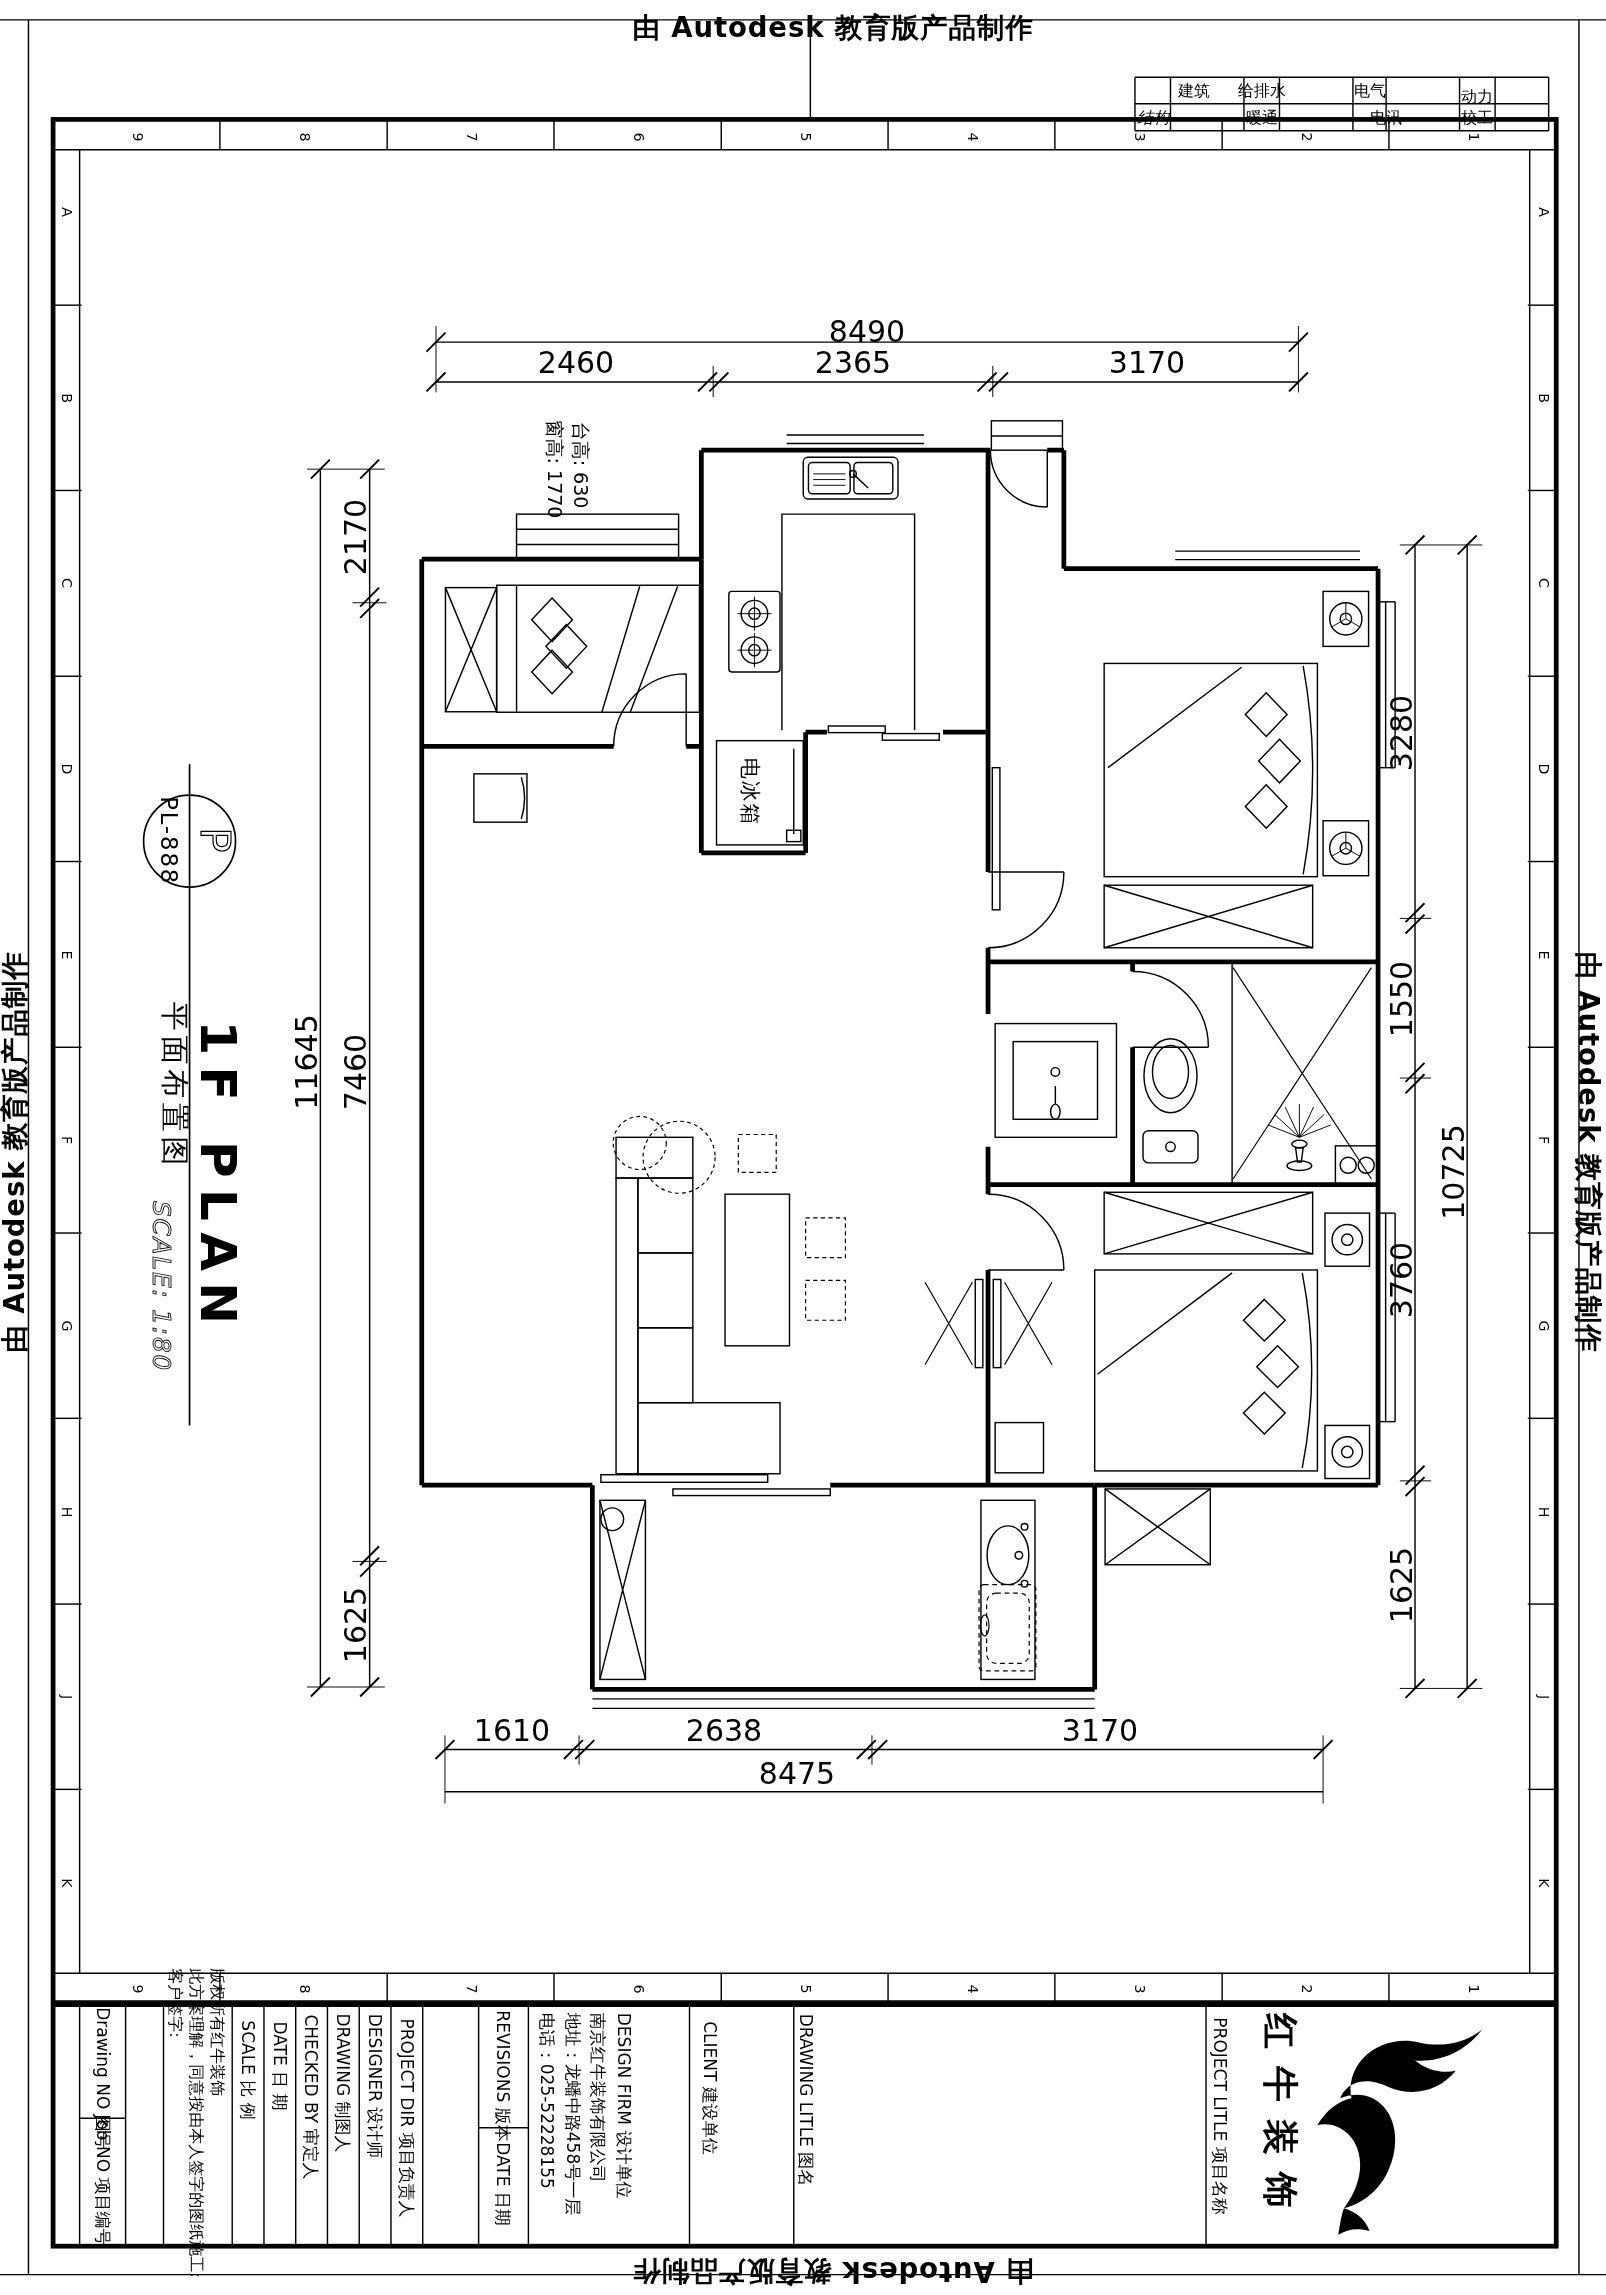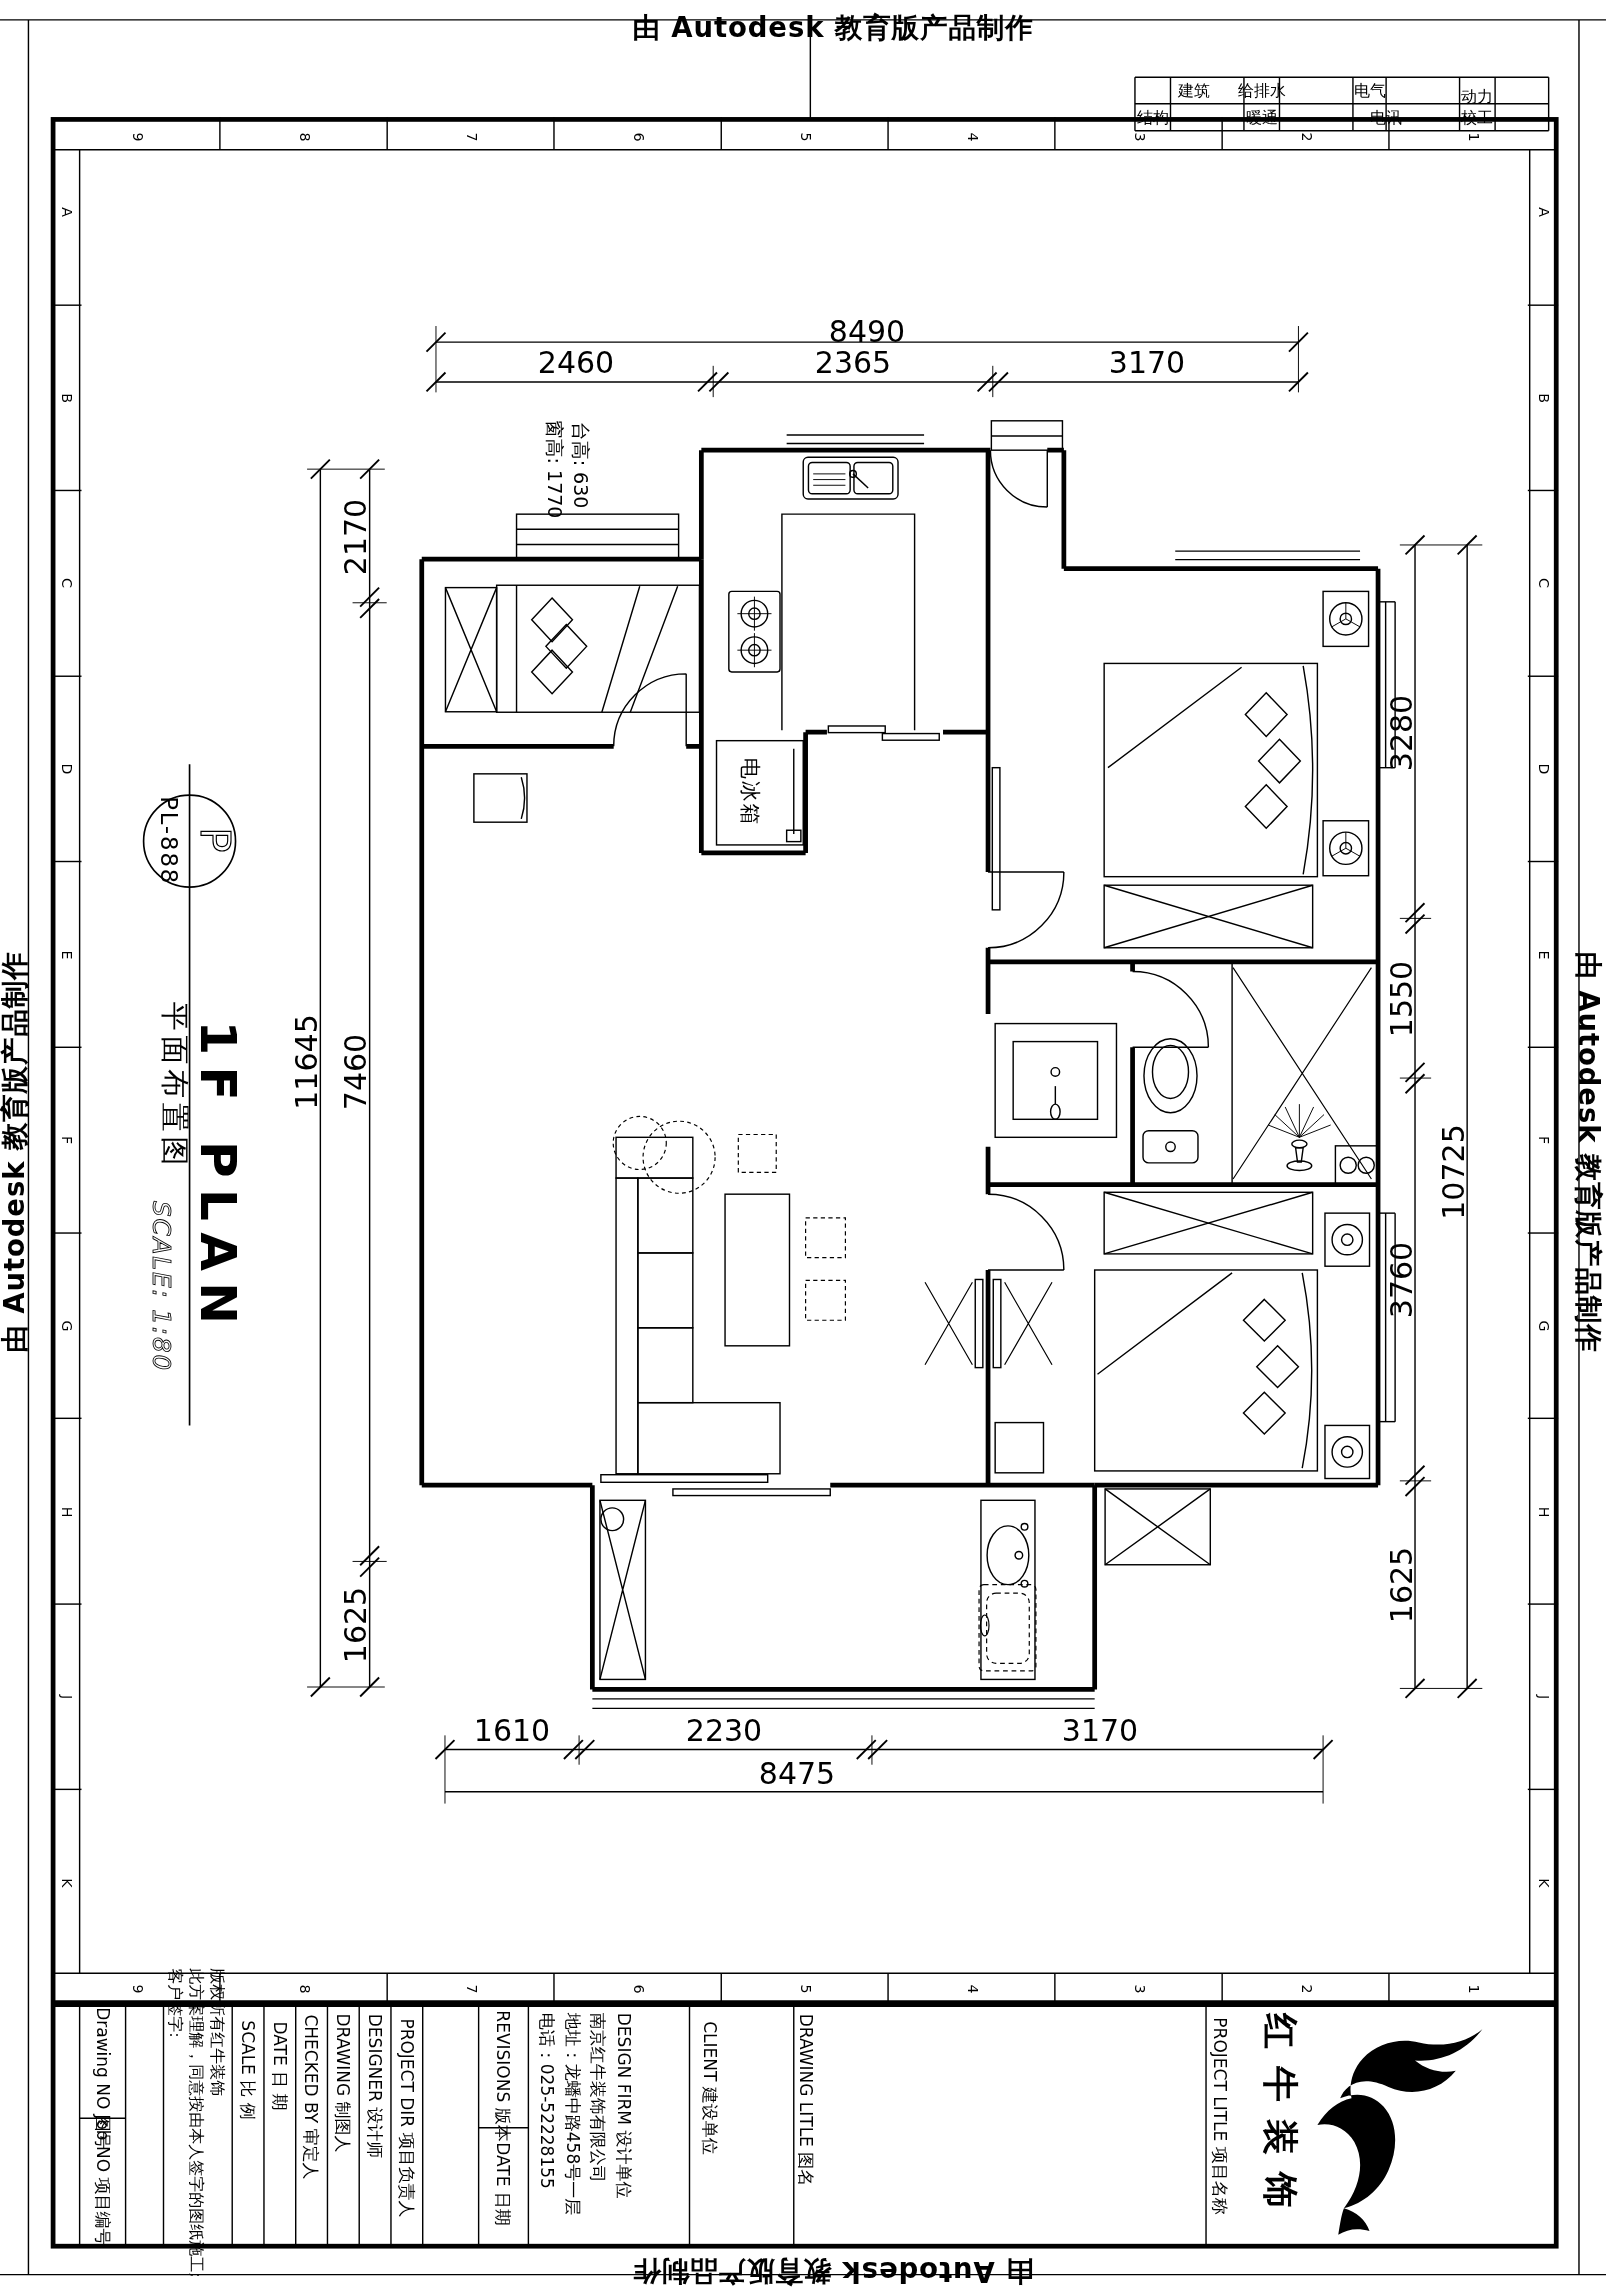--- a/index.html
+++ b/index.html
@@ -352,36 +352,36 @@
 
 <div class="lb stamp" style="left:833px;top:27px;">由 Autodesk 教育版产品制作</div>
 <div class="lb stamp r180" style="left:833px;top:2272px;">由 Autodesk 教育版产品制作</div>
 <div class="lb stamp r270" style="left:14.2px;top:1152px;">由 Autodesk 教育版产品制作</div>
 <div class="lb stamp r90" style="left:1589px;top:1152px;">由 Autodesk 教育版产品制作</div>
 
 <div class="lb tbl" style="left:1194px;top:91px;">建筑</div>
 <div class="lb tbl" style="left:1262px;top:91px;">给排水</div>
 <div class="lb tbl" style="left:1370px;top:91px;">电气</div>
 <div class="lb tbl" style="left:1477px;top:91px;margin-top:6px;">动力</div>
-<div class="lb tbl" style="left:1153px;top:118px;">结构</div>
+<div class="lb tbl" style="left:1153px;top:118px;font-style:italic;">结构</div>
 <div class="lb tbl" style="left:1262px;top:118px;">暖通</div>
 <div class="lb tbl" style="left:1370px;top:118px;margin-left:16px;">电讯</div>
 <div class="lb tbl" style="left:1477px;top:118px;">校工</div>
 
 <div class="lb note r90" style="left:581px;top:465px;">台高: 630</div>
 <div class="lb note r90" style="left:555px;top:469px;">窗高: 1770</div>
 <div class="lb fridge r90" style="left:749px;top:792px;">电冰箱</div>
 
 <div class="lb dim" style="left:867px;top:311px;margin-top:20px;">8490</div>
 <div class="lb dim" style="left:576px;top:362px;">2460</div>
 <div class="lb dim" style="left:853px;top:362px;">2365</div>
 <div class="lb dim" style="left:1147px;top:362px;">3170</div>
 
 <div class="lb dim" style="left:512px;top:1730px;">1610</div>
-<div class="lb dim" style="left:724px;top:1730px;">2230</div>
+<div class="lb dim" style="left:724px;top:1730px;">2638</div>
 <div class="lb dim" style="left:1100px;top:1730px;">3170</div>
 <div class="lb dim" style="left:797px;top:1773px;">8475</div>
 
 <div class="lb dimv r270" style="left:355px;top:537px;">2170</div>
 <div class="lb dimv r270" style="left:355px;top:1072px;">7460</div>
 <div class="lb dimv r270" style="left:355px;top:1625px;">1625</div>
 <div class="lb dimv r270" style="left:306px;top:1062px;">11645</div>
 
 <div class="lb dimv r270" style="left:1401px;top:733px;">3280</div>
 <div class="lb dimv r270" style="left:1401px;top:999px;">1550</div>

